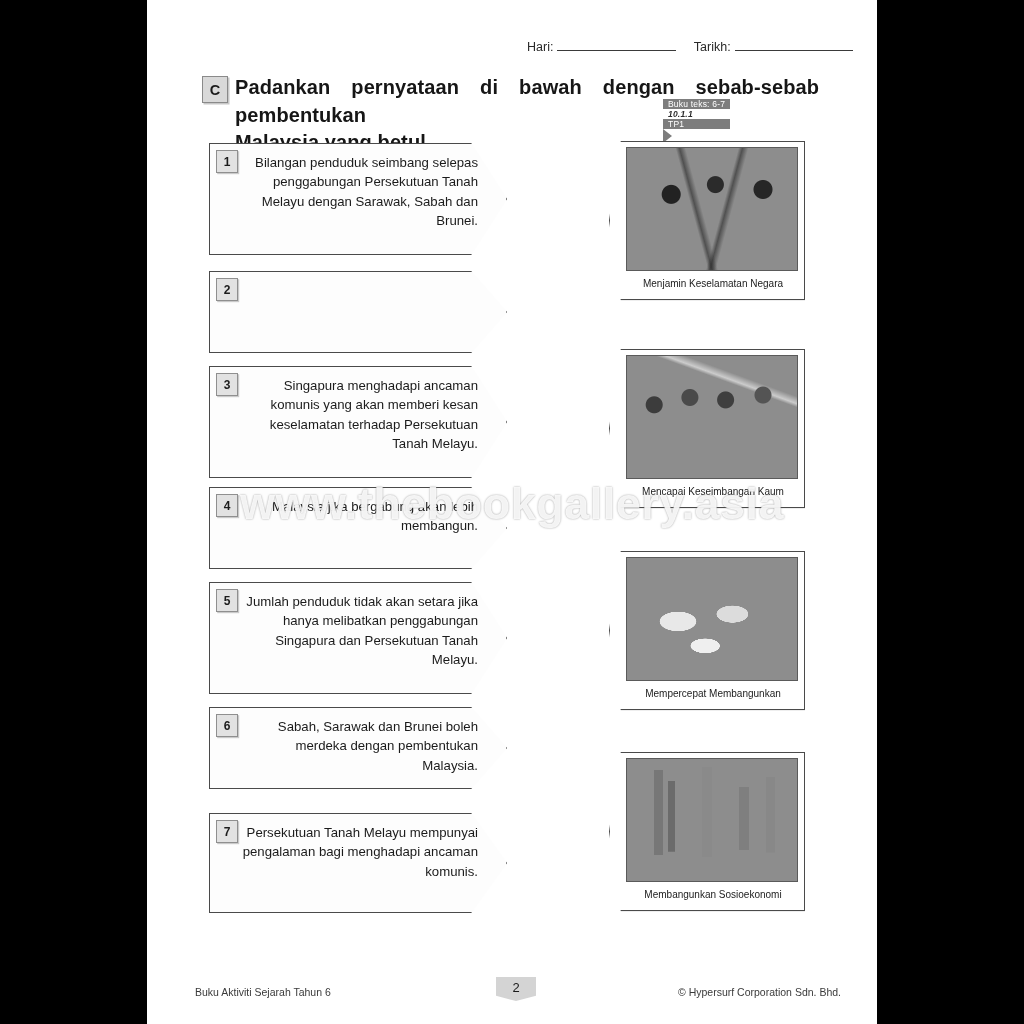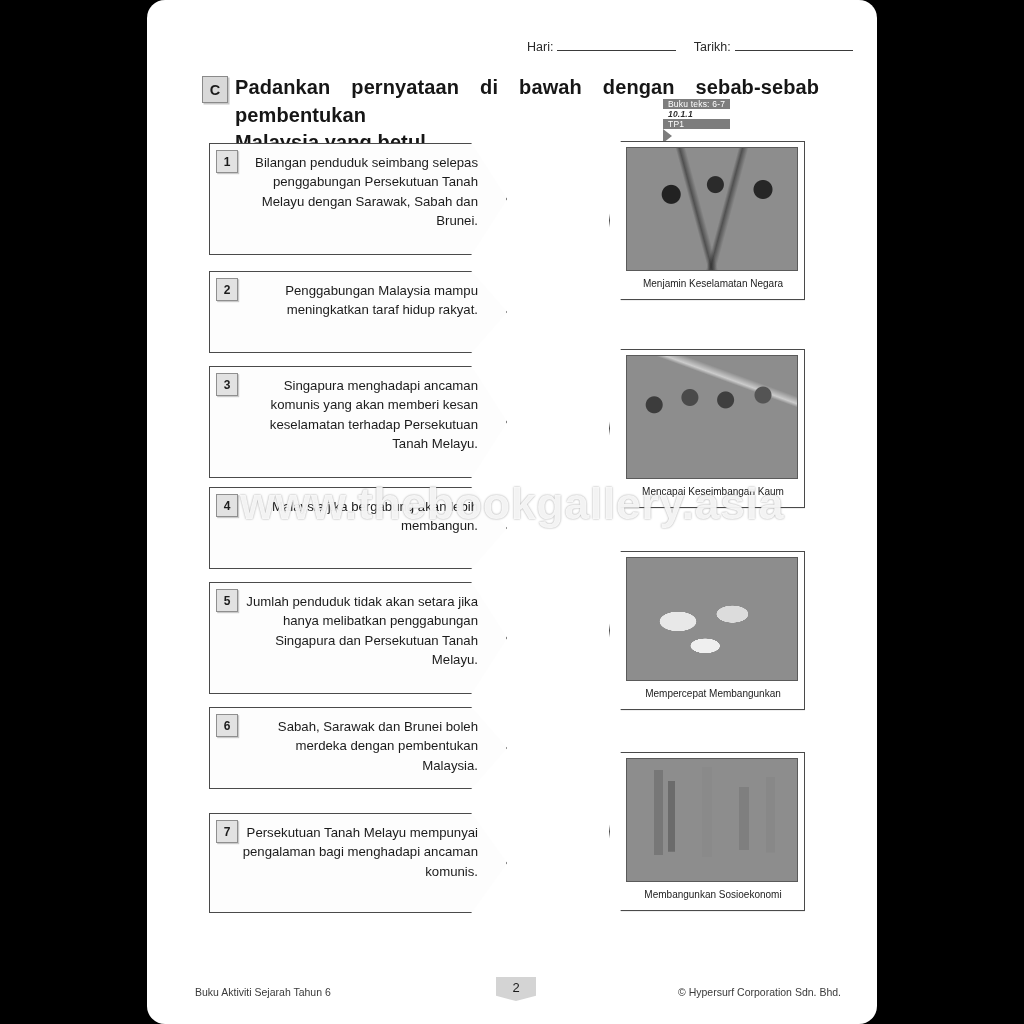--- a/index.html
+++ b/index.html
@@ -13,21 +13,20 @@
     overflow: hidden;
     font-family: "Liberation Sans", sans-serif;
   }
   .page {
     position: absolute;
     left: 147px;
     top: 0;
     width: 730px;
     height: 1024px;
     background: #ffffff;
-    border-radius: 18px;
   }
 
   
   .hdr {
     position: absolute;
     top: 40px;
     left: 380px;
     width: 330px;
     font-size: 12.5px;
     color: #2a2a2a;
@@ -309,21 +308,20 @@
     <span class="tip"></span>
   </div>
 
   <div class="stmt" style="left:62px; top:143px; height:112px;">
     <div class="num">1</div>
     <div class="txt">Bilangan penduduk seimbang selepas penggabungan Persekutuan Tanah Melayu dengan Sarawak, Sabah dan Brunei.</div>
   </div>
 
   <div class="stmt" style="left:62px; top:271px; height:82px;">
     <div class="num">2</div>
-    <div class="txt">Penggabungan Malaysia mampu meningkatkan taraf hidup rakyat.</div>
   </div>
 
   <div class="stmt" style="left:62px; top:366px; height:112px;">
     <div class="num">3</div>
     <div class="txt">Singapura menghadapi ancaman komunis yang akan memberi kesan keselamatan terhadap Persekutuan Tanah Melayu.</div>
   </div>
 
   <div class="stmt" style="left:62px; top:487px; height:82px;">
     <div class="num">4</div>
     <div class="txt">Malaysia jika bergabung akan lebih membangun.</div>

